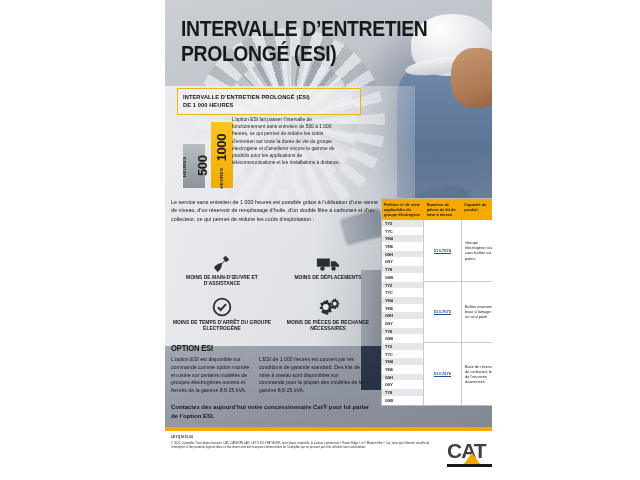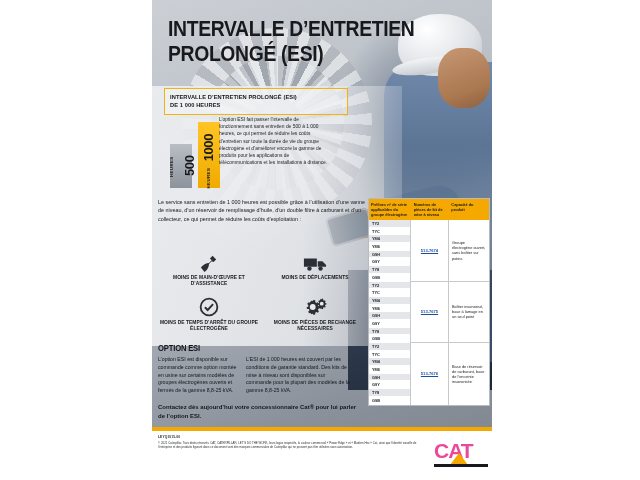--- a/index.html
+++ b/index.html
@@ -5,21 +5,21 @@
   html,body{margin:0;padding:0;background:#ffffff;}
   body{width:640px;height:480px;overflow:hidden;font-family:"Liberation Sans",sans-serif;}
   #page{position:relative;width:640px;height:480px;background:#ffffff;}
 
   
   .gutter{position:absolute;top:0;bottom:0;width:148px;background:#ffffff;z-index:40;}
   .gutter.left{left:0;}
   .gutter.right{left:492px;width:148px;}
 
   
-  .sheet{position:absolute;left:152px;top:0;width:412px;height:480px;background:#e9eaec;overflow:hidden;}
+  .sheet{position:absolute;left:165px;top:0;width:412px;height:480px;background:#e9eaec;overflow:hidden;}
 
   
   .photo{position:absolute;inset:0;
     background:
       radial-gradient(ellipse 120px 150px at 268px 120px, rgba(40,60,90,.55), rgba(40,60,90,0) 70%),
       radial-gradient(ellipse 90px 120px at 300px 300px, rgba(30,45,70,.45), rgba(30,45,70,0) 72%),
       radial-gradient(ellipse 140px 120px at 90px 160px, rgba(225,228,232,.95), rgba(190,195,202,.2) 75%),
       linear-gradient(160deg,#cfd3d8 0%,#b9bec5 30%,#9aa1ab 55%,#7d848f 75%,#6a717c 100%);
   }
   
@@ -116,21 +116,21 @@
   .g-cap{width:40px;display:flex;align-items:center;box-sizing:border-box;padding:0 3px;}
   .g-cap span{font-size:3.9px;line-height:5.2px;color:#1a1c1f;}
 
   
   .yrule{position:absolute;left:0;top:427px;width:344px;height:4px;background:#f5a800;z-index:26;}
   .footer{position:absolute;left:0;top:431px;width:344px;height:49px;background:#ffffff;z-index:26;}
   .f-code{position:absolute;left:6px;top:4px;font-size:3.3px;font-weight:bold;color:#2a2d31;letter-spacing:.1px;}
   .f-legal{position:absolute;left:6px;top:10px;width:268px;font-size:2.9px;line-height:4.1px;color:#2a2d31;}
   
   .catlogo{position:absolute;right:8px;top:9px;width:54px;height:26px;}
-  .cat-word{position:absolute;left:0;top:0;font-size:21px;font-weight:bold;letter-spacing:-1px;color:#ec4899;line-height:21px;font-family:"Liberation Sans",sans-serif;}
+  .cat-word{position:absolute;left:0;top:0;font-size:21px;font-weight:bold;letter-spacing:-1px;color:#404040;line-height:21px;font-family:"Liberation Sans",sans-serif;}
   .cat-tri{position:absolute;left:16px;top:13px;width:0;height:0;border-left:9px solid transparent;border-right:9px solid transparent;border-bottom:12px solid #f5a800;}
   .cat-bar{position:absolute;left:0;top:24px;width:54px;height:2.5px;background:#16181b;}
 </style>
 </head>
 <body>
 
 <div id="page">
 
   <div class="gutter left"></div>
   <div class="gutter right"></div>

